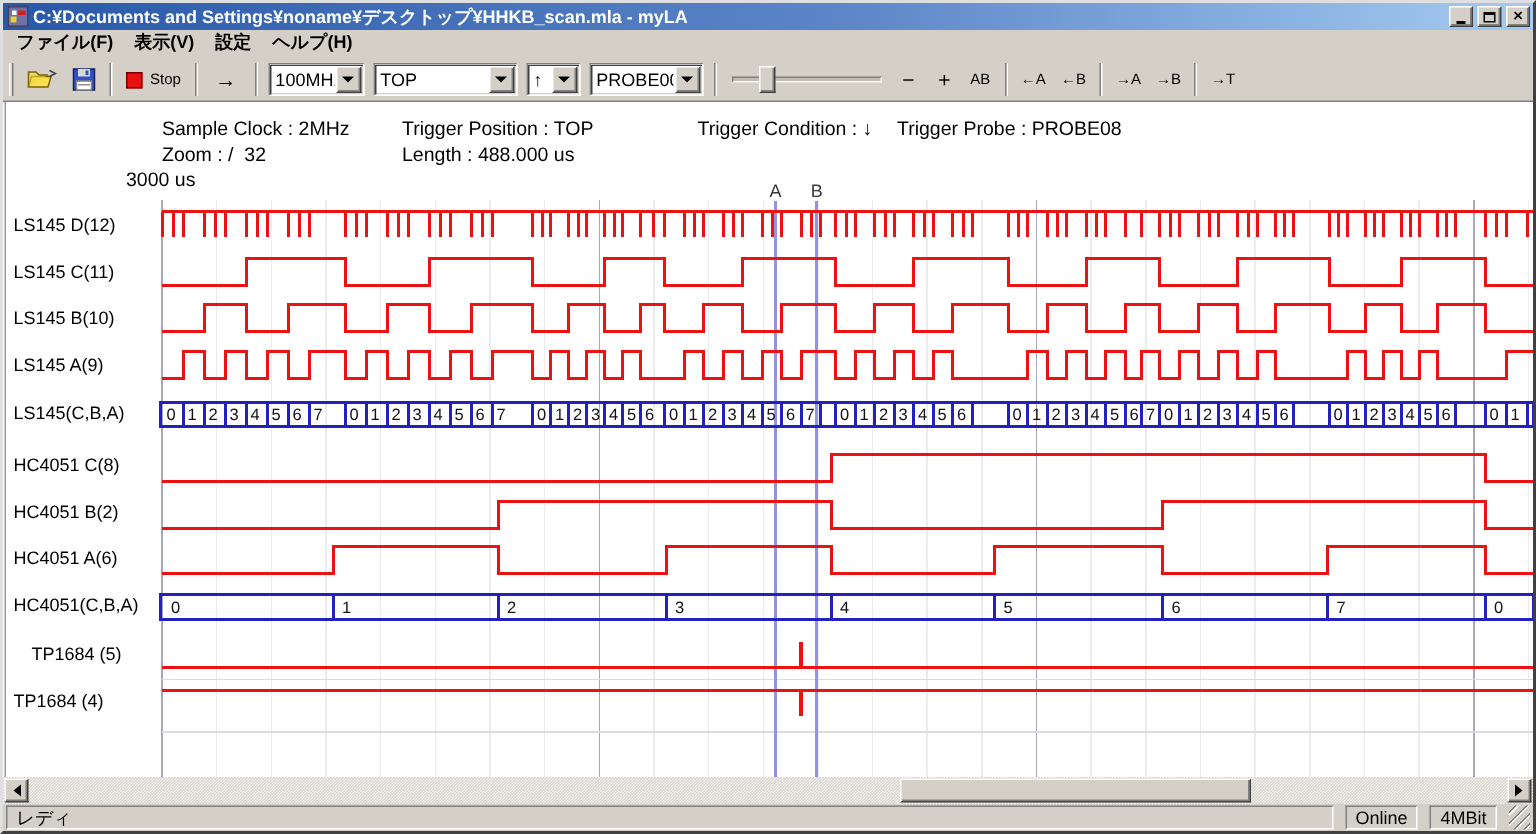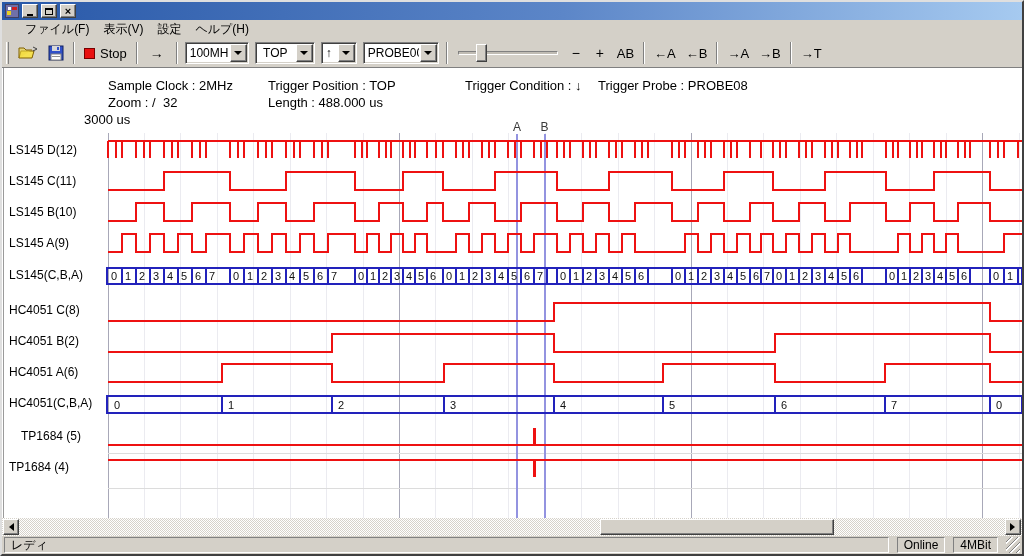--- a/index.html
+++ b/index.html
@@ -12,30 +12,30 @@
   .titlebar { height:18px; display:flex; align-items:center; gap:3px; padding:0 2px 0 3px;
               background:linear-gradient(90deg,#2858a8 0%,#5c86c8 55%,#a6caf0 100%); }
   .titlebar .title { color:#ffffff; font-weight:bold; font-size:12px; white-space:nowrap; overflow:hidden; flex:1; }
   .winbtn { width:16px; height:14px; background:#d4d0c8; border:1px solid; border-color:#ffffff #404040 #404040 #ffffff;
             box-shadow:inset -1px -1px 0 #808080; display:flex; align-items:center; justify-content:center; }
   .winbtn .mingl { width:6px; height:2px; background:#000; margin-top:7px; }
   .winbtn .maxgl { width:8px; height:7px; border:1px solid #000; border-top-width:2px; }
   .winbtn .xgl { font-size:11px; font-weight:bold; line-height:10px; color:#000; }
 
   
-  .menubar { height:19px; display:flex; align-items:center; padding-left:16px; background:#d4d0c8; }
+  .menubar { height:19px; display:flex; align-items:flex-end; padding-left:2px; background:#d4d0c8;font-weight:bold; }
   .menu-item { padding:2px 7px; white-space:pre; }
 
   
   .toolbar { height:29px; display:flex; align-items:center; padding:0 2px; background:#d4d0c8;
              border-bottom:1px solid #808080; }
   .grip { width:3px; height:22px; margin:0 4px 0 2px; border-left:1px solid #fff; border-right:1px solid #808080; }
   .sep  { width:2px; height:22px; margin:0 4px; border-left:1px solid #808080; border-right:1px solid #ffffff; }
   .tbtn { background:transparent; border:1px solid transparent; height:24px; min-width:24px;
-          display:flex; align-items:center; justify-content:center; font-size:13px; color:#000;
+          display:flex; align-items:center; justify-content:center; font-size:10px; color:#000;
           font-family:"Liberation Sans",sans-serif; padding:0 4px; white-space:pre; }
   .tbtn.txt { font-size:14px; }
   .stopsq { width:11px; height:11px; background:#e81010; border:1px solid #700; margin-right:5px; display:inline-block; }
   .combo { display:flex; align-items:center; height:22px; margin:0 3px; background:#fff;
            border:1px solid; border-color:#808080 #ffffff #ffffff #808080;
            box-shadow:inset 1px 1px 0 #404040, inset -1px -1px 0 #d4d0c8; }
   .combo-val { flex:1; padding:0 4px; font-size:12px; white-space:pre; overflow:hidden; }
   .combo-btn { width:17px; height:18px; margin:1px; background:#d4d0c8; border:1px solid;
                border-color:#ffffff #404040 #404040 #ffffff; box-shadow:inset -1px -1px 0 #808080;
                display:flex; align-items:center; justify-content:center; }
@@ -83,20 +83,21 @@
 <div class="window">
 
   <div class="titlebar">
     <svg width="14" height="14">
       <rect x="0" y="0" width="14" height="14" fill="#404060"></rect>
       <rect x="1" y="1" width="12" height="12" fill="#7070a8"></rect>
       <rect x="2" y="7" width="4" height="4" fill="#e8d020"></rect>
       <rect x="7" y="3" width="5" height="3" fill="#d02020"></rect>
       <rect x="3" y="3" width="3" height="3" fill="#ffffff"></rect>
     </svg>
+    <span class="title">C:¥Documents and Settings¥noname¥デスクトップ¥HHKB_scan.mla - myLA</span>
     <span class="winbtn">
         <span class="mingl"></span>
       </span>
     <span class="winbtn">
         <span class="maxgl"></span>
       </span>
     <span class="winbtn">
         <span class="xgl">×</span>
       </span>
   </div>
@@ -140,21 +141,21 @@
     <button class="tbtn txt" style="min-width:30px;">→</button>
 
     <span class="sep"></span>
 
     <span class="combo" style="width:64px;">
       <span class="combo-val">100MHz</span>
       <span class="combo-btn">
           <i class="tri-down"></i>
         </span>
     </span>
-    <span class="combo" style="width:60px;text-align:center;">
+    <span class="combo" style="width:96px;">
       <span class="combo-val">TOP</span>
       <span class="combo-btn">
           <i class="tri-down"></i>
         </span>
     </span>
     <span class="combo" style="width:36px;">
       <span class="combo-val">↑</span>
       <span class="combo-btn">
           <i class="tri-down"></i>
         </span>

